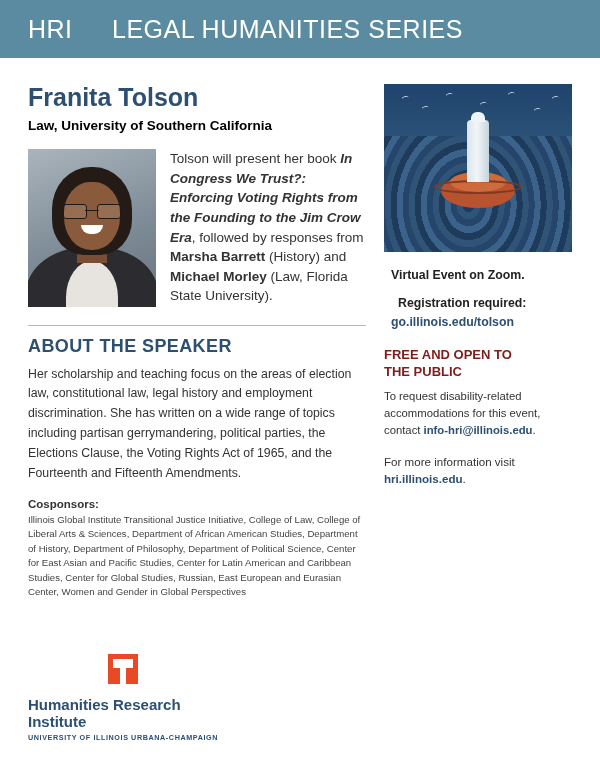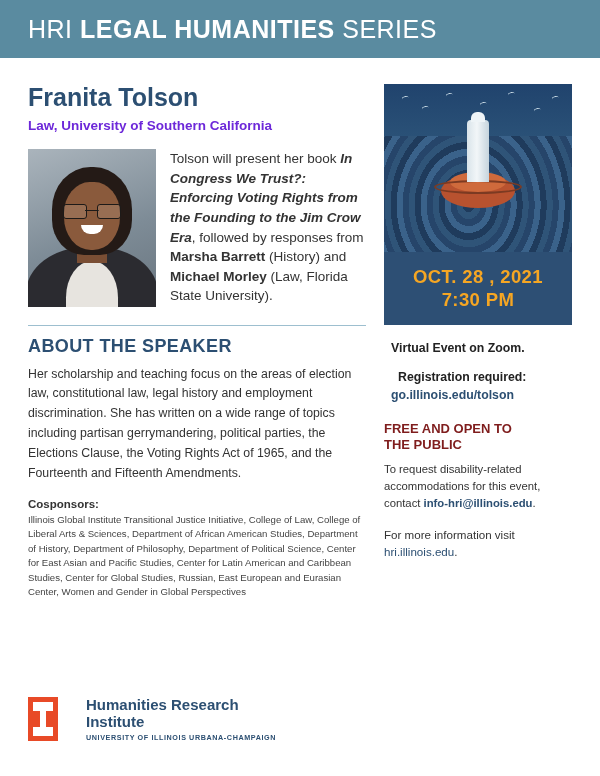--- a/index.html
+++ b/index.html
@@ -25,21 +25,21 @@
     padding-left: 28px;
     box-sizing: border-box;
   }
   .header-title {
     color: #ffffff;
     font-size: 25px;
     letter-spacing: 0.5px;
     white-space: nowrap;
   }
   .header-title .light { font-weight: 400; }
-  .header-title .bold { font-weight: 700; }
+  .header-title .bold { font-weight: 400; margin-left: 32px; }
 
   
   .page {
     padding: 0 28px;
     box-sizing: border-box;
     position: relative;
   }
 
   .columns {
     display: flex;
@@ -53,21 +53,21 @@
   .speaker-name {
     font-size: 25px;
     font-weight: 700;
     color: #2c4f72;
     line-height: 1.1;
     margin: 0 0 6px 0;
   }
   .speaker-affil {
     font-size: 13.5px;
     font-weight: 700;
-    color: #6d28d9;
+    color: #000000;
     margin: 4px 0 16px 0;
   }
 
   
   .photo-row {
     display: flex;
     gap: 14px;
     align-items: center;
   }
   .portrait {
@@ -309,30 +309,31 @@
     font-size: 11.3px;
     line-height: 1.5;
     margin: 0 0 14px 0;
   }
   .accom b { font-weight: 700; color: #2c4f72; }
   .moreinfo {
     font-size: 11.6px;
     line-height: 1.5;
     margin: 0;
   }
-  .moreinfo b { font-weight: 400; color: #2c4f72; }
+  .moreinfo b { font-weight: 700; color: #2c4f72; }
 
   
   .footer {
     position: absolute;
     left: 28px;
     bottom: 34px;
     display: flex;
     align-items: center;
-    gap: 28px;
+    gap: 12px;
+    flex-direction: column;
   }
   .ilogo {
     width: 30px; height: 44px;
     background: #e84a27;
     position: relative;
     flex: 0 0 30px;
   }
   .ilogo:before {
     content: "";
     position: absolute;
@@ -417,24 +418,20 @@
         <span class="bird" style="left:124px; top:8px;"></span>
         <span class="bird" style="left:150px; top:24px;"></span>
         <span class="bird" style="left:168px; top:12px;"></span>
         <div class="island"></div>
         <div class="island-top"></div>
         <div class="rim"></div>
         <div class="tower"></div>
         <div class="tower-cap"></div>
       </div>
 
-      <div class="date-block">
-        <div class="date-line">OCT. 28 , 2021</div>
-        <div class="date-line">7:30 PM</div>
-      </div>
 
       <div class="right-note">
         <span>Virtual Event on Zoom.</span>
         <span class="reg">Registration required:</span>
         <span class="link">go.illinois.edu/tolson</span>
       </div>
 
 
       <div class="free-head">
         <div>FREE AND OPEN TO</div>

